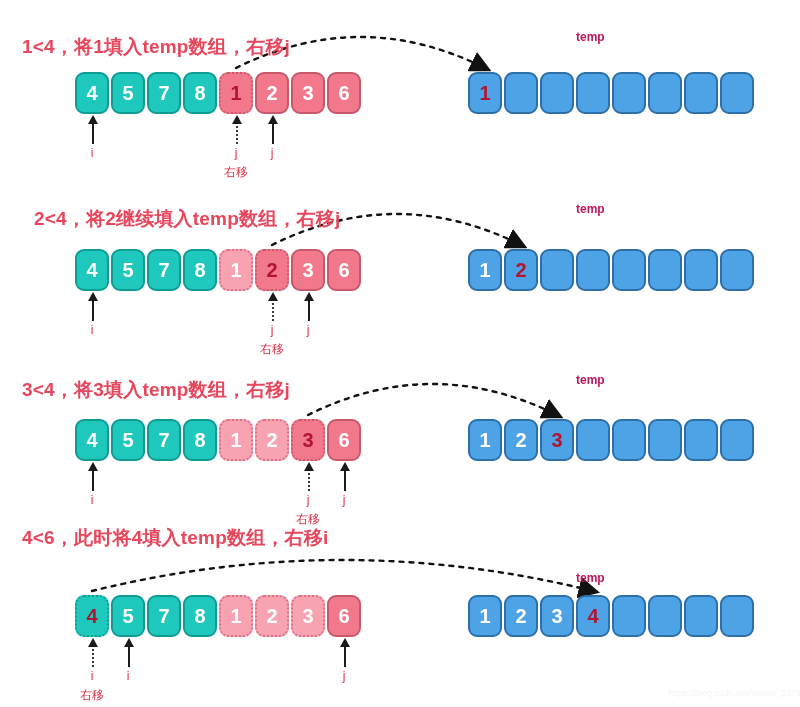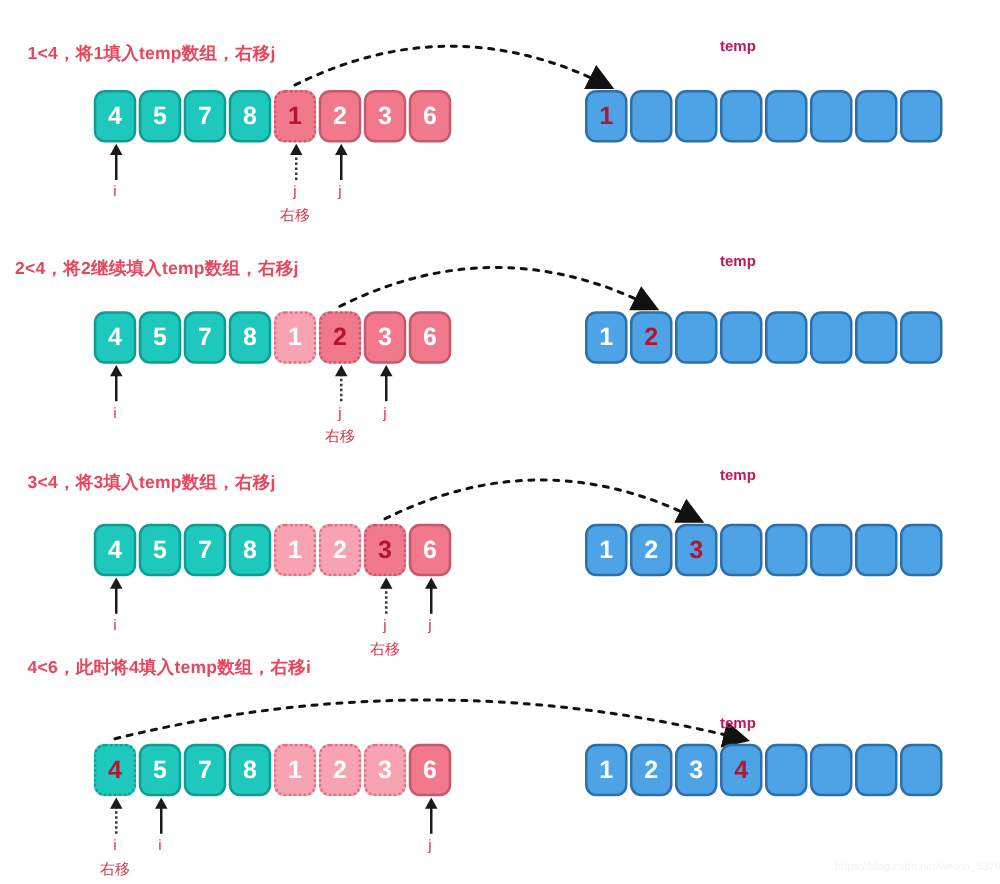--- a/index.html
+++ b/index.html
@@ -17,21 +17,21 @@
   #stage {
     position: absolute;
     left: 0; top: 0;
     width: 800px;
     height: 707px;
   }
   
   .caption {
     position: absolute;
     color: #e8465c;
-    font-size: 14px;
+    font-size: 19px;
     font-weight: 600;
     white-space: nowrap;
     letter-spacing: 0.2px;
   }
   
   .temp-title {
     position: absolute;
     color: #be185d;
     font-size: 12px;
     font-weight: bold;
@@ -180,21 +180,21 @@
         <div class="shaft"></div>
         <div class="head"></div>
       </div>
       <div class="ptr-label" style="left: 236px; top: 146px;">j</div>
       <div class="shift-label" style="left: 236px; top: 164px;">右移</div>
       <div class="ptr" style="left: 272px; top: 116px;">
         <div class="shaft"></div>
         <div class="head"></div>
       </div>
       <div class="ptr-label" style="left: 272px; top: 146px;">j</div>
-      <div class="caption" style="left: 12px; top: 206px;">2&lt;4，将2继续填入temp数组，右移j</div>
+      <div class="caption" style="left: 34px; top: 206px;">2&lt;4，将2继续填入temp数组，右移j</div>
       <div class="temp-title" style="left: 576px; top: 202px;">temp</div>
       <div class="cell teal" style="left: 75px; top: 249px;">4</div>
       <div class="cell teal" style="left: 111px; top: 249px;">5</div>
       <div class="cell teal" style="left: 147px; top: 249px;">7</div>
       <div class="cell teal" style="left: 183px; top: 249px;">8</div>
       <div class="cell pink faded" style="left: 219px; top: 249px;">1</div>
       <div class="cell pink dashed active-num" style="left: 255px; top: 249px;">2</div>
       <div class="cell pink" style="left: 291px; top: 249px;">3</div>
       <div class="cell pink" style="left: 327px; top: 249px;">6</div>
       <div class="cell blue" style="left: 468px; top: 249px;">1</div>

